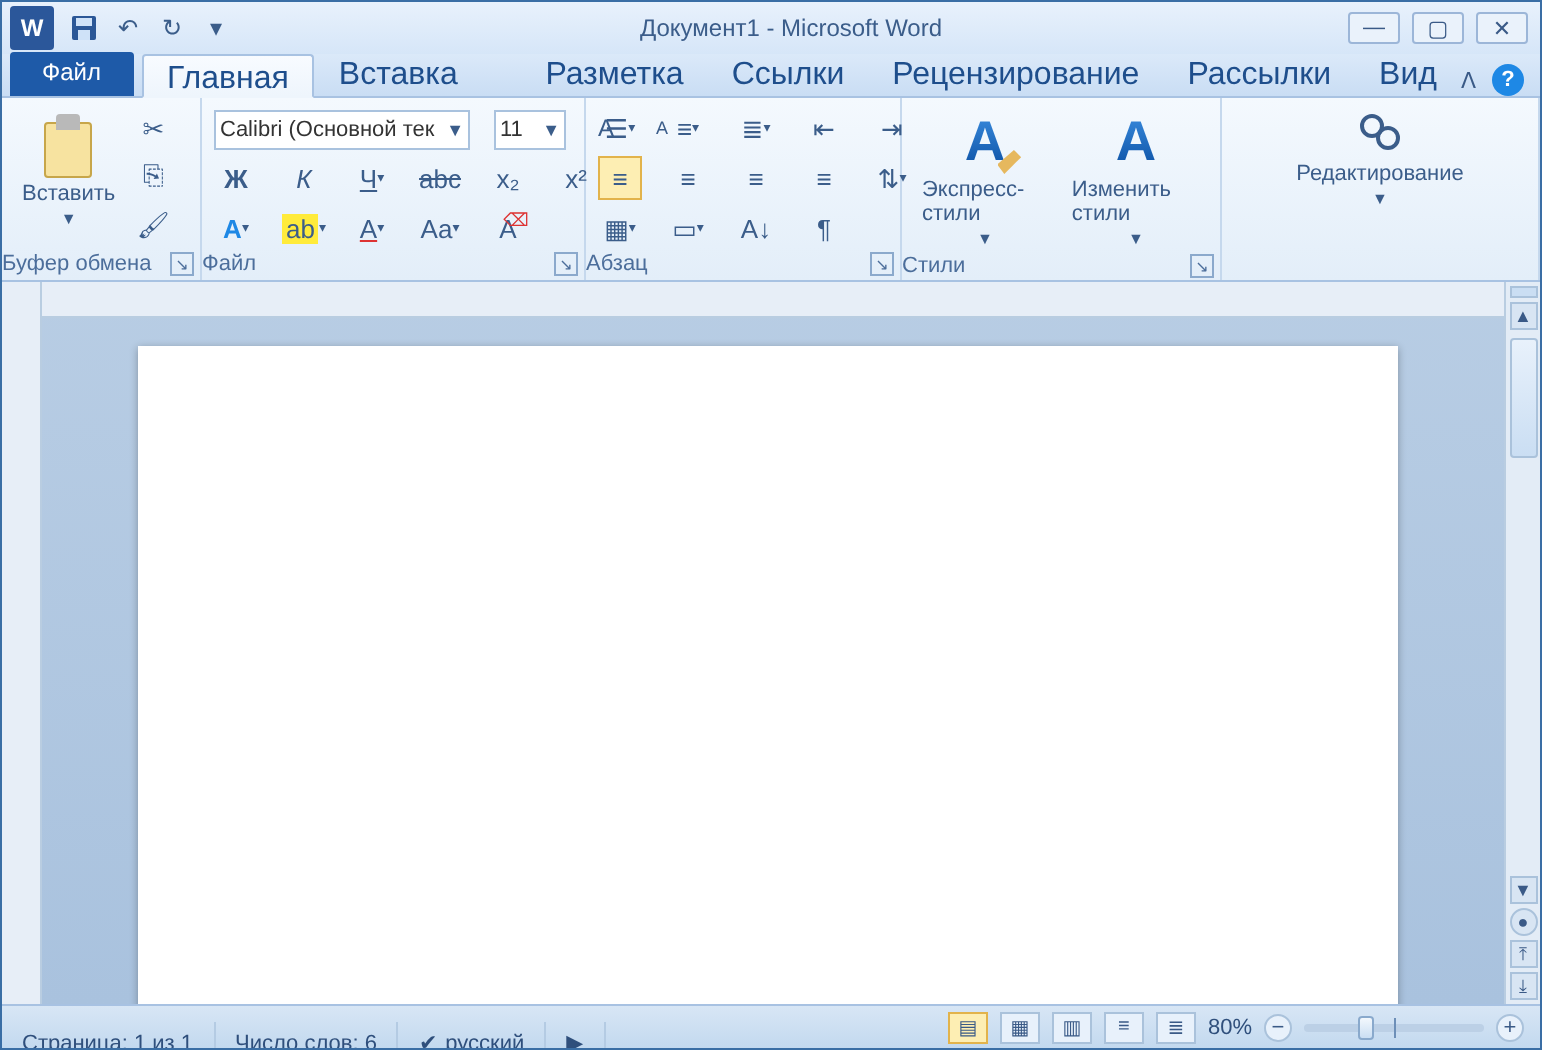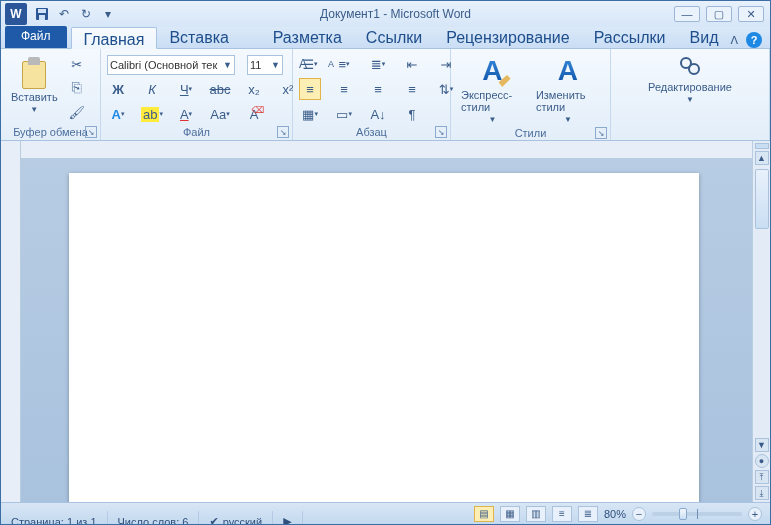--- a/index.html
+++ b/index.html
@@ -17,21 +17,21 @@
   .file-tab { background: #1e5aa8; color: #fff; height:22px; padding: 3px 16px; font-size:12px; border-radius:2px 2px 0 0; margin-right:4px;}
   .tab { color:#1e4e8c; font-size:16px; padding:3px 12px 2px; height:22px; cursor:default;}
   .tab.active { background: linear-gradient(#f8fbff,#eef5fc); border:1px solid #a8c2e2; border-bottom:1px solid #eef5fc; border-radius:2px 2px 0 0; margin-bottom:-1px;}
   .tabbar-right { margin-left:auto; display:flex; align-items:center; gap:8px; padding-right:8px;}
   .help-icon { width:16px; height:16px; border-radius:50%; background:#1e88e5; color:#fff; display:flex;align-items:center;justify-content:center;font-size:11px;font-weight:bold;}
   .collapse-icon{color:#3a5a87;font-size:11px;}
   
   .ribbon { height: 92px; background: linear-gradient(#f4f9fe,#e3eef9); border-bottom:1px solid #a8c2e2; display:flex; }
   .group { border-right:1px solid #c5d8ed; display:flex; flex-direction:column; height:100%; }
   .group-body { flex:1; display:flex; align-items:flex-start; padding:4px 6px 0; gap:4px;}
-  .group-label { text-align:center; font-size:11px; color:#4c6e9b; padding:1px 0 2px; position:relative;}
+  .group-label { font-size:11px; color:#4c6e9b; padding:1px 0 2px; position:relative;}
   .group-label .launcher { position:absolute; right:3px; bottom:2px; width:12px;height:12px; border:1px solid #8ba9cc; font-size:8px; display:flex;align-items:center;justify-content:center; color:#4c6e9b;}
   .bigbtn { display:flex; flex-direction:column; align-items:center; gap:2px; font-size:11px; color:#3b5d8a; padding:2px 4px; min-width:48px;}
   .smbtn { width:22px; height:22px; display:flex;align-items:center;justify-content:center; color:#3b5d8a; font-size:13px;}
   .sm-col { display:flex; flex-direction:column; gap:2px;}
   .sm-row { display:flex; gap:12px; align-items:flex-end;}
   .font-select{ height:20px; border:1px solid #a9c2de; background:#fff; font-size:11px; padding:0 2px; color:#333; display:flex;align-items:center;justify-content:space-between;}
   .font-select .drop{color:#3b5d8a;font-size:9px;padding-left:3px;}
   
   .clip-icon{width:30px;height:34px;position:relative;}
   .clip-icon .board{position:absolute;left:3px;top:6px;width:24px;height:28px;background:#f7e3a0;border:1px solid #c7a64a;border-radius:2px;}

